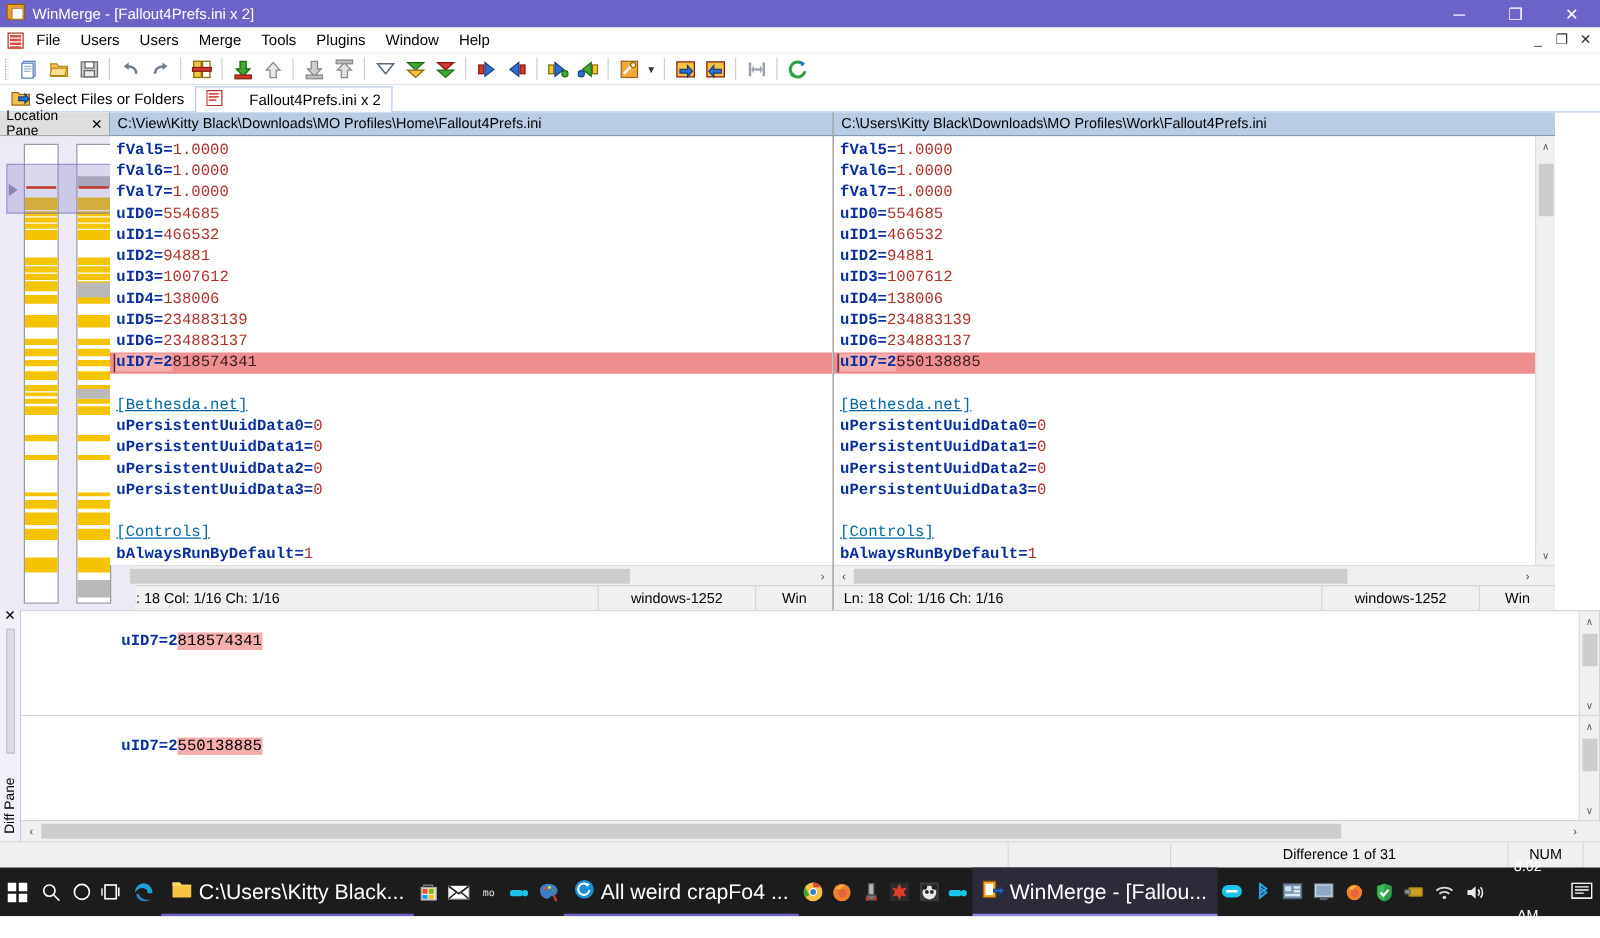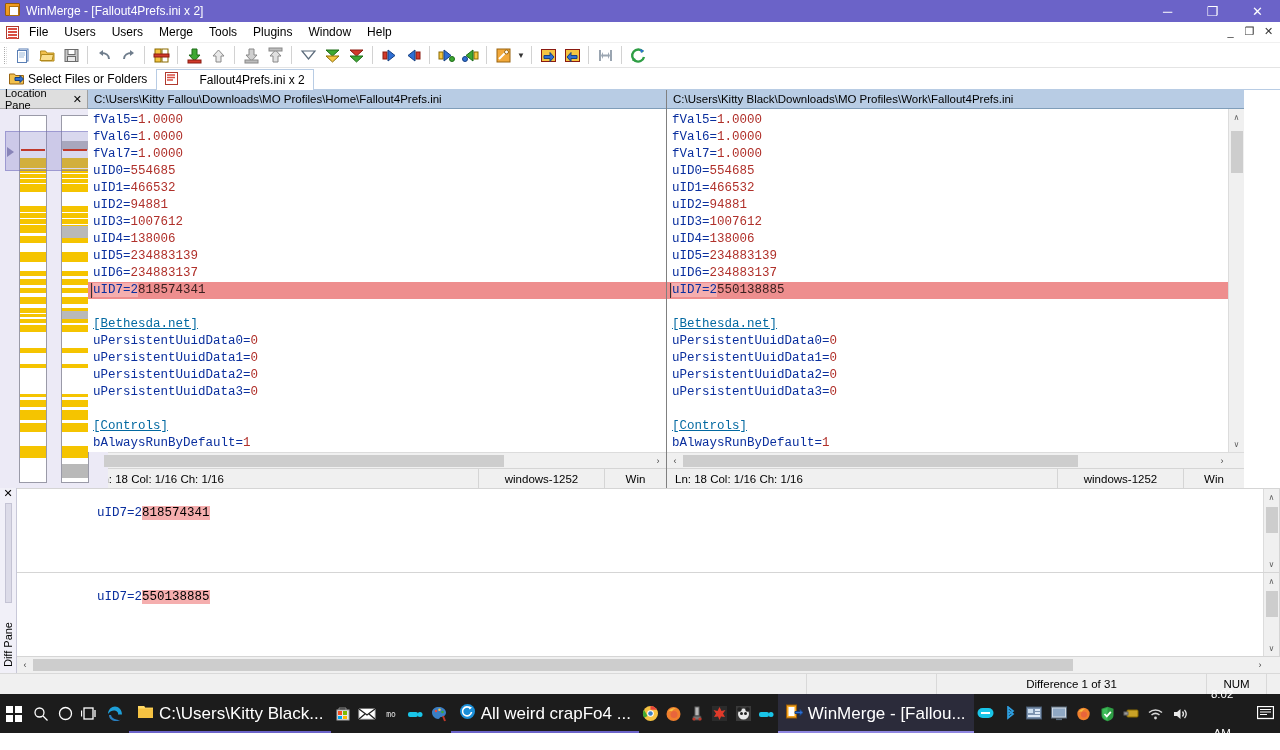--- a/index.html
+++ b/index.html
@@ -117,21 +117,21 @@
   .fhead.active { background:#b8cce4; }
   .textwrap { flex:1; display:flex; position:relative; overflow:hidden; }
   .textarea {
     flex:1; position:relative; background:#fff; overflow:hidden;
     font-family:"Liberation Mono","DejaVu Sans Mono",monospace; font-size:12.5px;
     padding-top:3px;
   }
   .line { height:17px; line-height:17px; padding-left:5px; white-space:pre; position:relative; }
   .line.diffrow { background:#ee8e8e; }
   .line.diffrow .samepart { background:#f5aeae; }
-  .k { color:#0a2f9e; font-weight:normal; }
+  .k { color:#0a2f9e; font-weight:bold; }
   .v { color:#b0302a; }
   .sec { color:#0369a1;text-decoration:underline; }
   .caretbar { position:absolute; left:3px; top:1px; width:1px; height:15px; background:#333; }
 
   
   .vscroll { width:16px; background:#f0f0f0; border-left:1px solid #dcdcdc; position:relative; }
   .vsb-arrow { height:16px; display:flex;align-items:center;justify-content:center;font-size:8px;color:#606060;background:#f0f0f0;}
   .vsb-thumb { position:absolute; left:2px; width:12px; background:#cdcdcd; }
   .hscroll {
     height:16px; background:#f0f0f0; display:flex; align-items:center; border-top:1px solid #dcdcdc;
@@ -487,21 +487,21 @@
         <div class="viewarrow l"></div>
         <div class="viewarrow r"></div>
         <div class="curdiffline" style="left:21px;top:40px;width:24px;"></div>
         <div class="curdiffline" style="left:63px;top:40px;width:24px;"></div>
       </div>
     </div>
 
     <div class="panes">
 
       <div class="fpane left">
-        <div class="fhead active">C:\Users\Kitty Fallou\Downloads\MO Profiles\Home\Fallout4Prefs.ini</div>
+        <div class="fhead active">C:\View\Kitty Black\Downloads\MO Profiles\Home\Fallout4Prefs.ini</div>
         <div class="textwrap">
           <div class="textarea" id="leftText">
               <div class="line"><span class="k">fVal5=</span><span class="v">1.0000</span></div>
               <div class="line"><span class="k">fVal6=</span><span class="v">1.0000</span></div>
               <div class="line"><span class="k">fVal7=</span><span class="v">1.0000</span></div>
               <div class="line"><span class="k">uID0=</span><span class="v">554685</span></div>
               <div class="line"><span class="k">uID1=</span><span class="v">466532</span></div>
               <div class="line"><span class="k">uID2=</span><span class="v">94881</span></div>
               <div class="line"><span class="k">uID3=</span><span class="v">1007612</span></div>
               <div class="line"><span class="k">uID4=</span><span class="v">138006</span></div>

